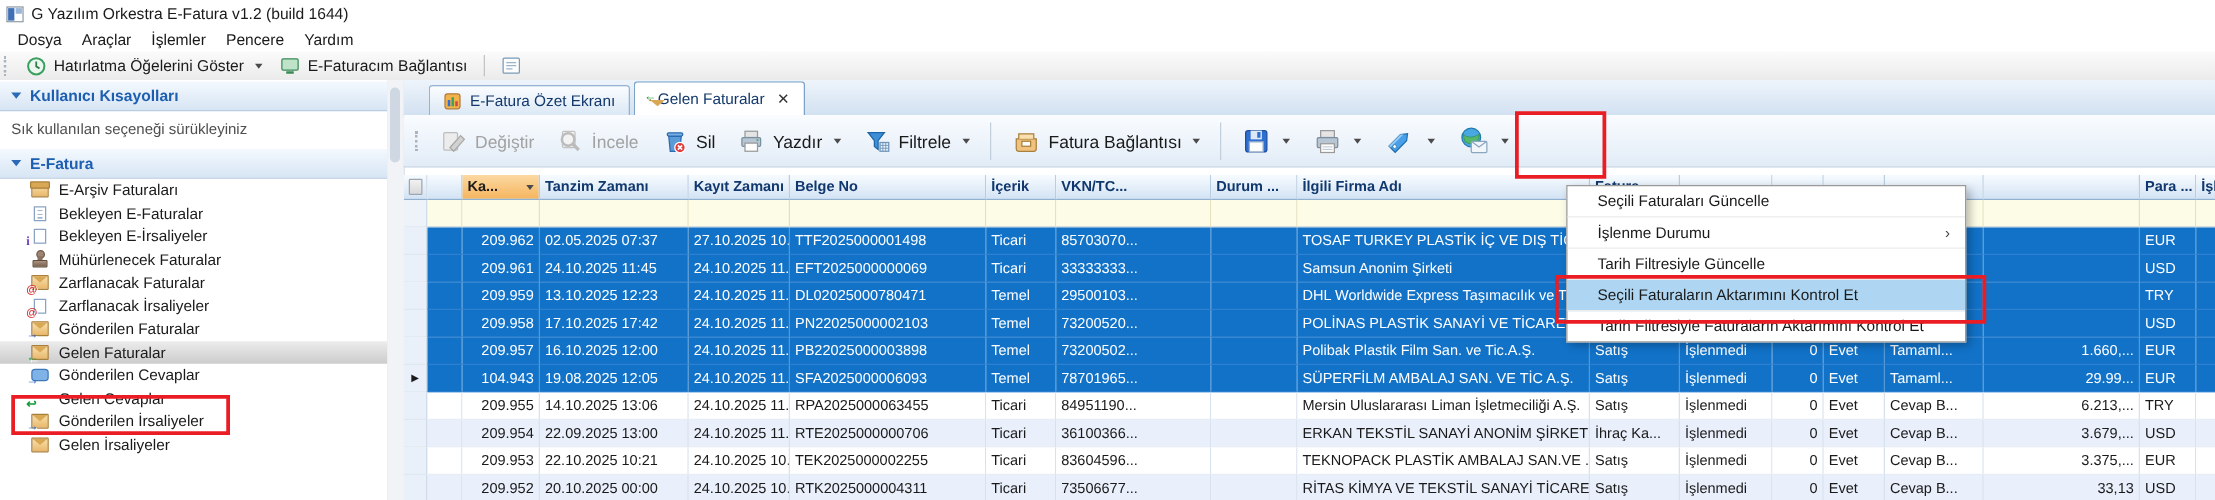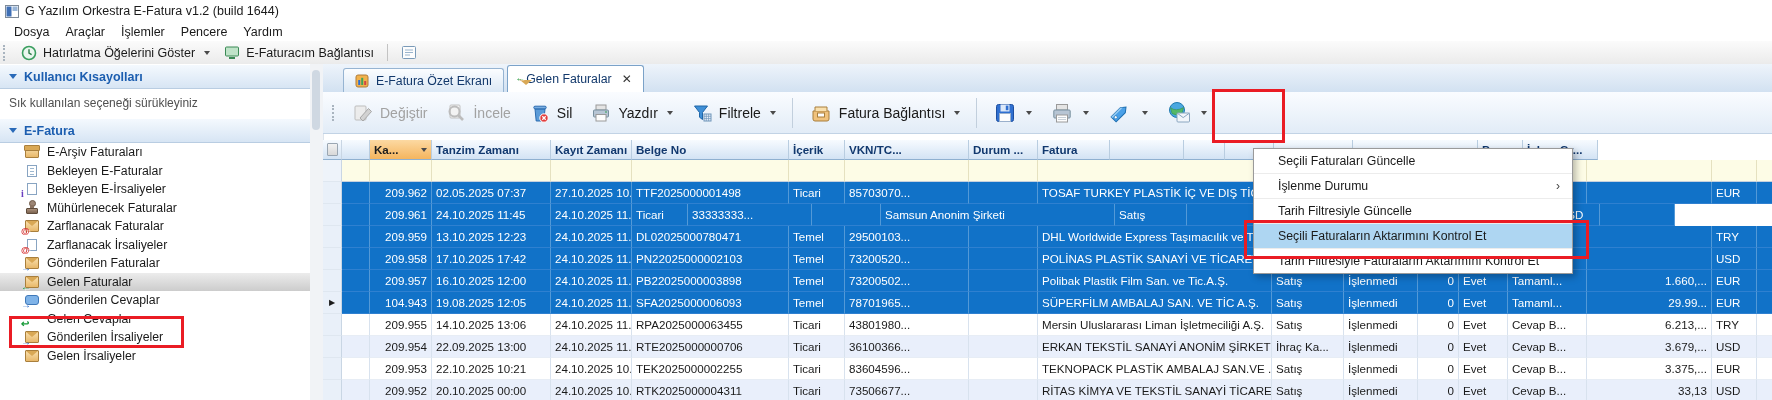--- a/index.html
+++ b/index.html
@@ -415,20 +415,23 @@
       </div>
       <div class="cell" style="width:47px">
         <span>İçerik</span>
       </div>
       <div class="cell" style="width:115px">
         <span>VKN/TC...</span>
       </div>
       <div class="cell" style="width:60px">
         <span>Durum ...</span>
       </div>
+      <div class="cell" style="width:225px">
+        <span>İlgili Firma Adı</span>
+      </div>
       <div class="cell" style="width:63px">
         <span>Fatura</span>
       </div>
       <div class="cell" style="width:65px">
         <span></span>
       </div>
       <div class="cell" style="width:32px">
         <span></span>
       </div>
       <div class="cell" style="width:40px">
@@ -486,20 +489,21 @@
       <div class="cell r" style="width:116px"></div>
       <div class="cell" style="width:36px">EUR</div>
       <div class="cell" style="width:66px"></div>
     </div>
     <div class="grow gr sel">
       <div class="ind"></div>
       <div class="cell" style="width:19px"></div>
       <div class="cell r" style="width:53px">209.961</div>
       <div class="cell" style="width:110px">24.10.2025 11:45</div>
       <div class="cell" style="width:72px">24.10.2025 11...</div>
+      <div class="cell" style="width:148px">EFT2025000000069</div>
       <div class="cell" style="width:47px">Ticari</div>
       <div class="cell" style="width:115px">33333333...</div>
       <div class="cell" style="width:60px"></div>
       <div class="cell" style="width:225px">Samsun Anonim Şirketi</div>
       <div class="cell" style="width:63px">Satış</div>
       <div class="cell" style="width:65px"></div>
       <div class="cell r" style="width:32px"></div>
       <div class="cell" style="width:40px"></div>
       <div class="cell" style="width:70px"></div>
       <div class="cell r" style="width:116px"></div>
@@ -587,21 +591,21 @@
       <div class="cell" style="width:66px"></div>
     </div>
     <div class="grow gr light">
       <div class="ind"></div>
       <div class="cell" style="width:19px"></div>
       <div class="cell r" style="width:53px">209.955</div>
       <div class="cell" style="width:110px">14.10.2025 13:06</div>
       <div class="cell" style="width:72px">24.10.2025 11...</div>
       <div class="cell" style="width:148px">RPA2025000063455</div>
       <div class="cell" style="width:47px">Ticari</div>
-      <div class="cell" style="width:115px">43801980...</div>
+      <div class="cell" style="width:115px">84951190...</div>
       <div class="cell" style="width:60px"></div>
       <div class="cell" style="width:225px">Mersin Uluslararası Liman İşletmeciliği A.Ş.</div>
       <div class="cell" style="width:63px">Satış</div>
       <div class="cell" style="width:65px">İşlenmedi</div>
       <div class="cell r" style="width:32px">0</div>
       <div class="cell" style="width:40px">Evet</div>
       <div class="cell" style="width:70px">Cevap B...</div>
       <div class="cell r" style="width:116px">6.213,...</div>
       <div class="cell" style="width:36px">TRY</div>
       <div class="cell" style="width:66px"></div>

